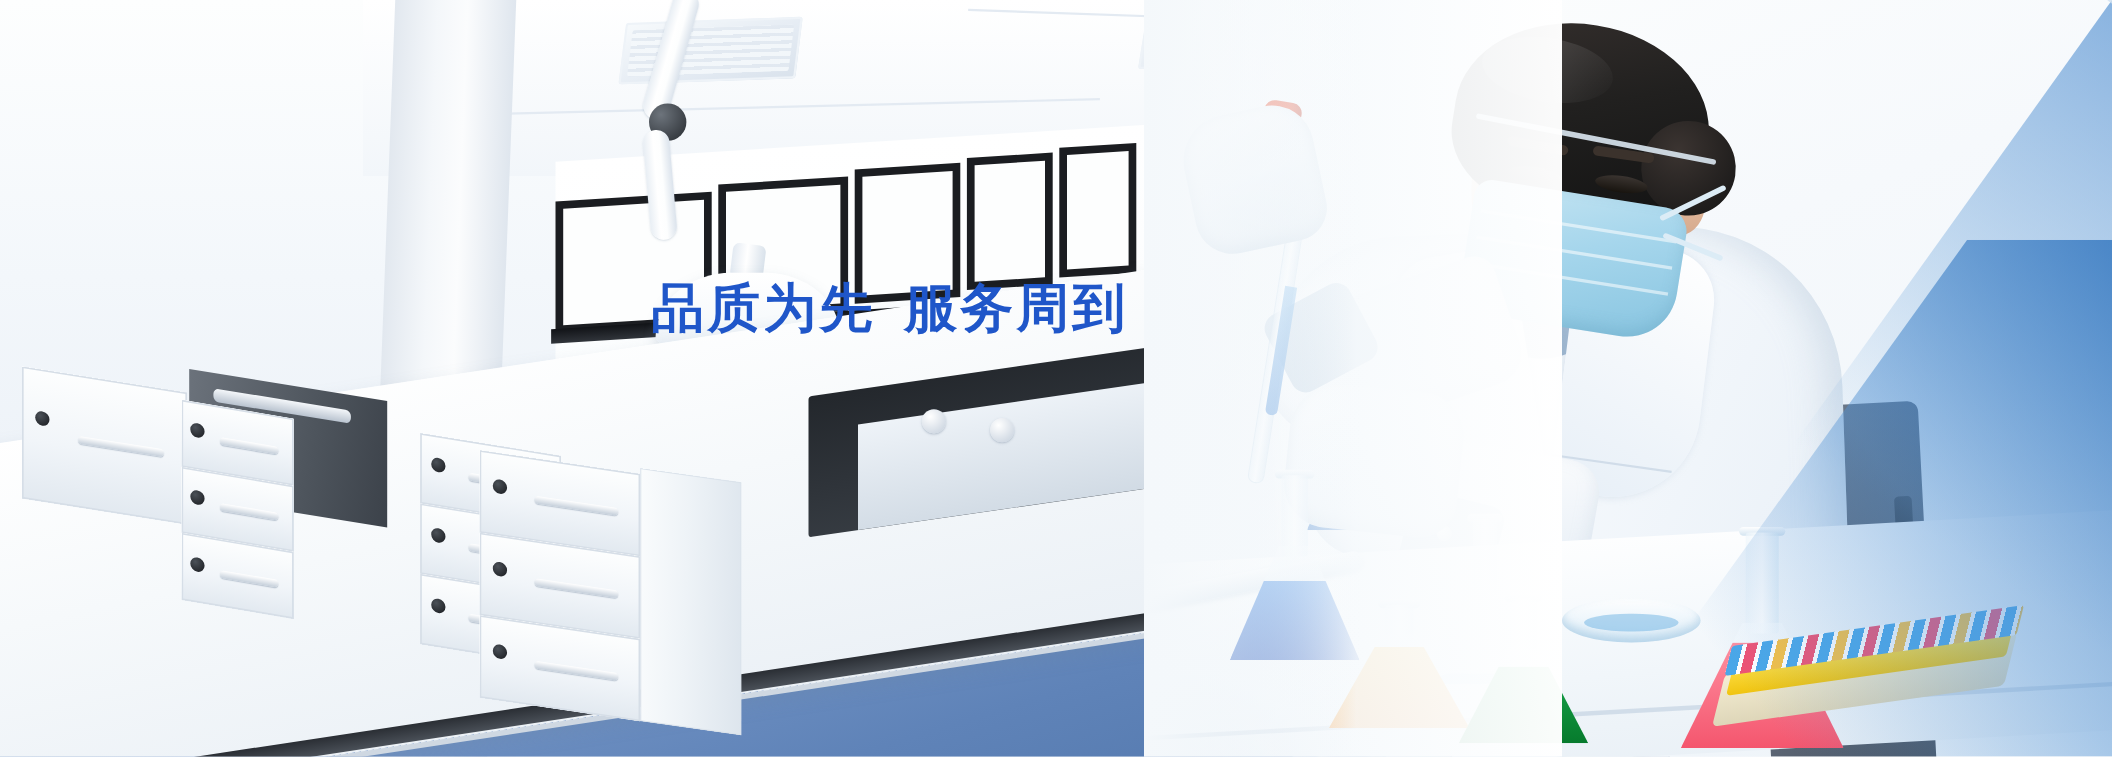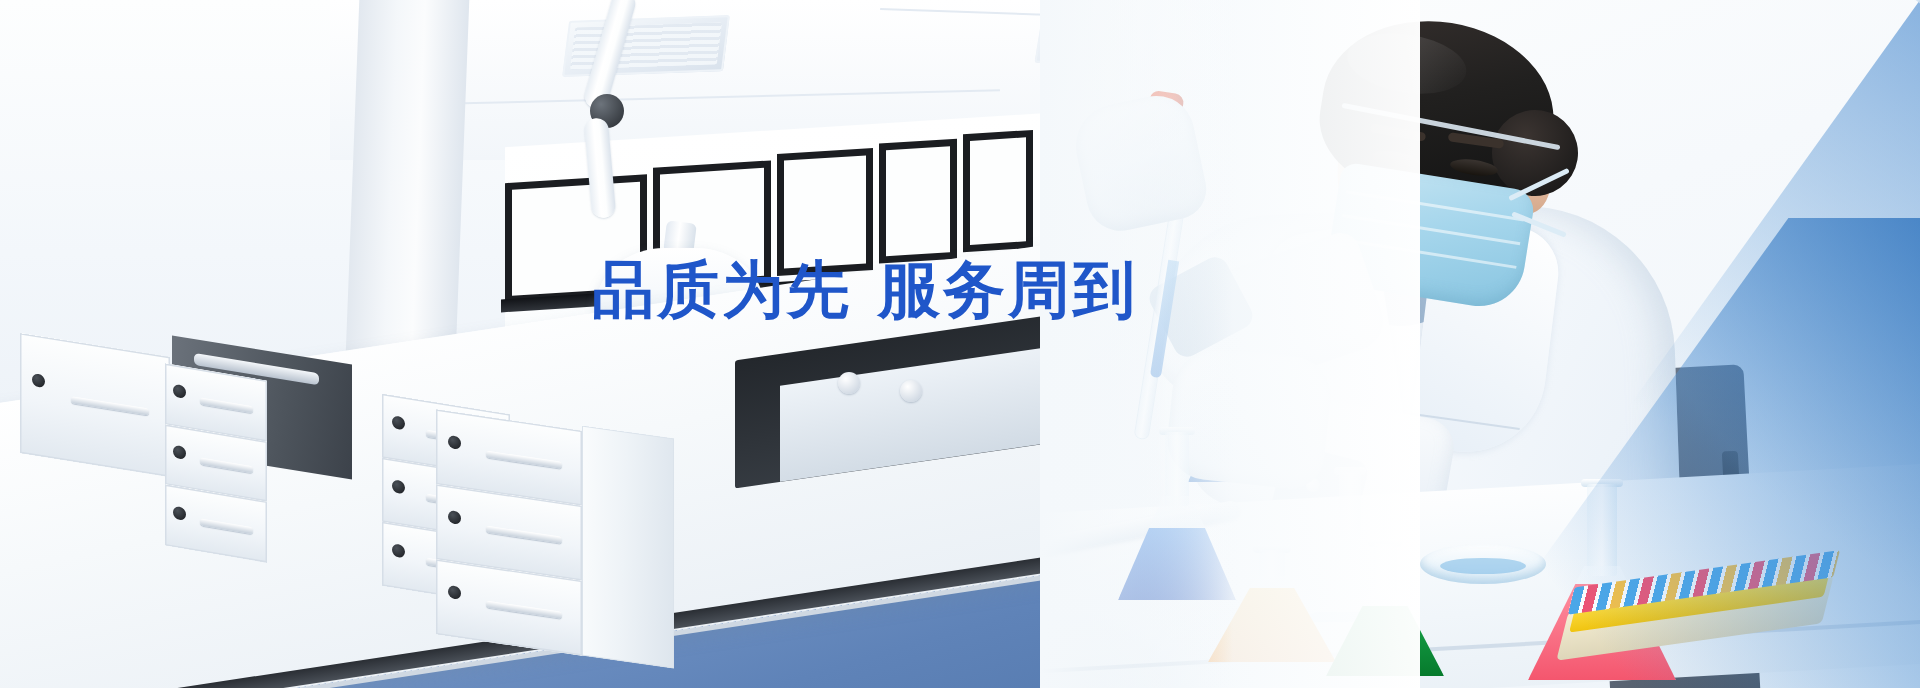--- a/index.html
+++ b/index.html
@@ -551,21 +551,21 @@
     font-size:40px;line-height:1;
     letter-spacing:5px;
     color:#7a9ad8;
     white-space:nowrap;
     text-shadow:0 1px 2px rgba(255,255,255,.55);
   }
 
   .headline{
     position:absolute;left:592px;top:246px;
     font-family:"DejaVu Sans","Liberation Sans",sans-serif;
-    font-size:62px;font-weight:700;
+    font-size:48px;font-weight:700;
     letter-spacing:3px;
     color:#1f56c9;
     white-space:nowrap;
     line-height:1.42;
   }
   .headline .gap{display:inline-block;width:26px;}
 
   .subbar{
     position:absolute;left:478px;top:382px;width:752px;height:76px;
     background:#0a8c40;

